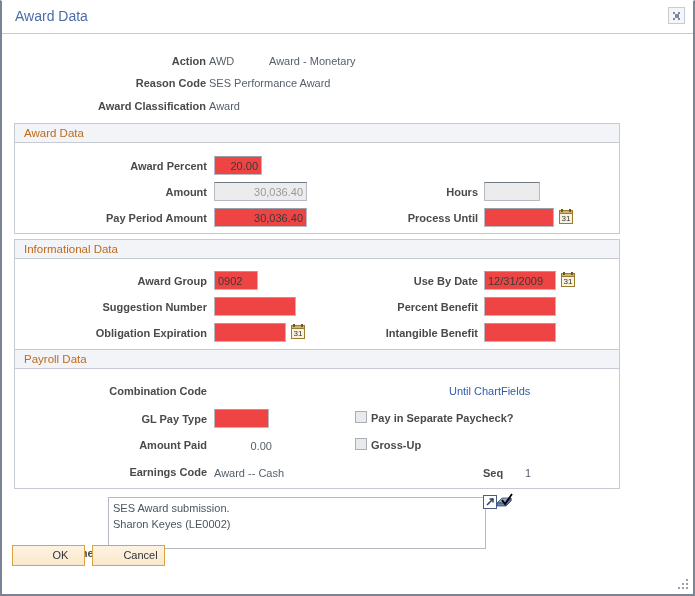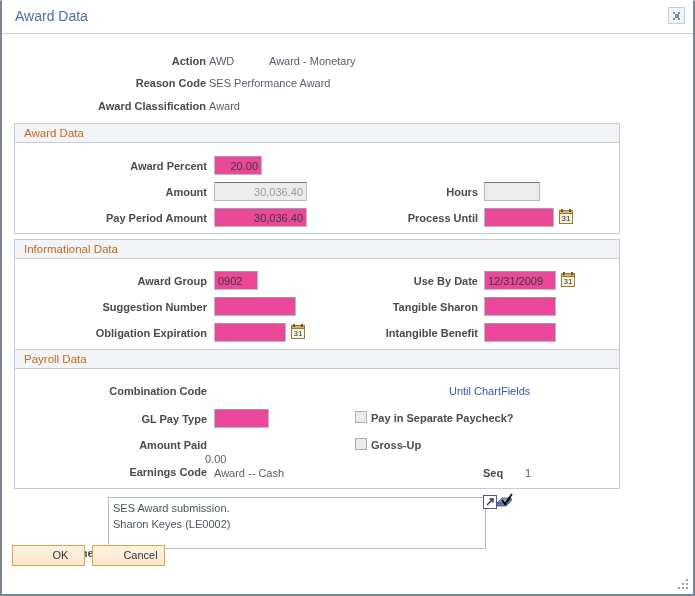--- a/index.html
+++ b/index.html
@@ -90,21 +90,21 @@
     font-family: "Liberation Sans", sans-serif;
   }
   .group-body { position: relative; width: 100%; }
 
   
   .fld {
     position: absolute;
     box-sizing: border-box;
     border: 1px solid #b6bbc3;
     border-top-color: #9aa0aa;
-    background: #ec4899;
+    background: #ef4444;
     height: 19px;
     font-family: "Liberation Sans", sans-serif;
     font-size: 11px;
     color: #3a3a3a;
     padding: 0 3px;
     line-height: 17px;
   }
   .fld.num { text-align: right; }
   .fld.disabled {
     background: #ececec;
@@ -273,21 +273,21 @@
       <span class="cal-icon" style="left:546px; top:13px;">
         <svg width="14" height="15" viewBox="0 0 14 15">
           <rect x="0.5" y="1.5" width="13" height="13" fill="#f8f3e0" stroke="#9c7a2e"></rect>
           <rect x="0.5" y="1.5" width="13" height="3" fill="#cdb271" stroke="#9c7a2e"></rect>
           <rect x="2" y="0" width="2" height="3" fill="#6d5a22"></rect>
           <rect x="10" y="0" width="2" height="3" fill="#6d5a22"></rect>
           <text x="7" y="12" font-size="8" font-family="Liberation Sans, sans-serif" fill="#2f2f2f" text-anchor="middle">31</text>
         </svg>
       </span>
 
-      <div class="lbl-r" style="left:330px; top:42px; width:133px;">Tangible Sharon</div>
+      <div class="lbl-r" style="left:330px; top:42px; width:133px;">Percent Benefit</div>
       <input class="fld" style="left: 469px; top: 38px; width: 72px;" value="">
 
       <div class="lbl-r" style="left:330px; top:68px; width:133px;">Intangible Benefit</div>
       <input class="fld" style="left: 469px; top: 64px; width: 72px;" value="">
     </div>
   </div>
 
   <div class="group" style="left:12px; top:348px; width:606px; height:140px;">
     <div class="group-hd">Payroll Data</div>
     <div class="group-body" style="height:119px;">
@@ -296,21 +296,21 @@
       <span class="val" style="left:199px; top:16px;"></span>
       <a class="link" style="left:434px; top:16px;">Until ChartFields</a>
 
       <div class="lbl-r" style="left:40px; top:44px; width:152px;">GL Pay Type</div>
       <input class="fld" style="left: 199px; top: 40px; width: 55px;" value="">
 
       <span class="cbx" style="left:340px; top:42px;"></span>
       <span class="cbx-lbl" style="left:356px; top:43px;">Pay in Separate Paycheck?</span>
 
       <div class="lbl-r" style="left:40px; top:70px; width:152px;">Amount Paid</div>
-      <span class="val" style="left:190px; top:71px; width:55px; text-align:left;margin-top:13px;">0.00</span>
+      <span class="val" style="left:202px; top:71px; width:55px; text-align:right;">0.00</span>
 
       <span class="cbx" style="left:340px; top:69px;"></span>
       <span class="cbx-lbl" style="left:356px; top:70px;">Gross-Up</span>
 
       <div class="lbl-r" style="left:40px; top:97px; width:152px;">Earnings Code</div>
       <span class="val" style="left:199px; top:98px;">Award -- Cash</span>
 
       <span class="cbx-lbl" style="left:468px; top:98px;">Seq</span>
       <span class="val" style="left:510px; top:98px;">1</span>
     </div>

